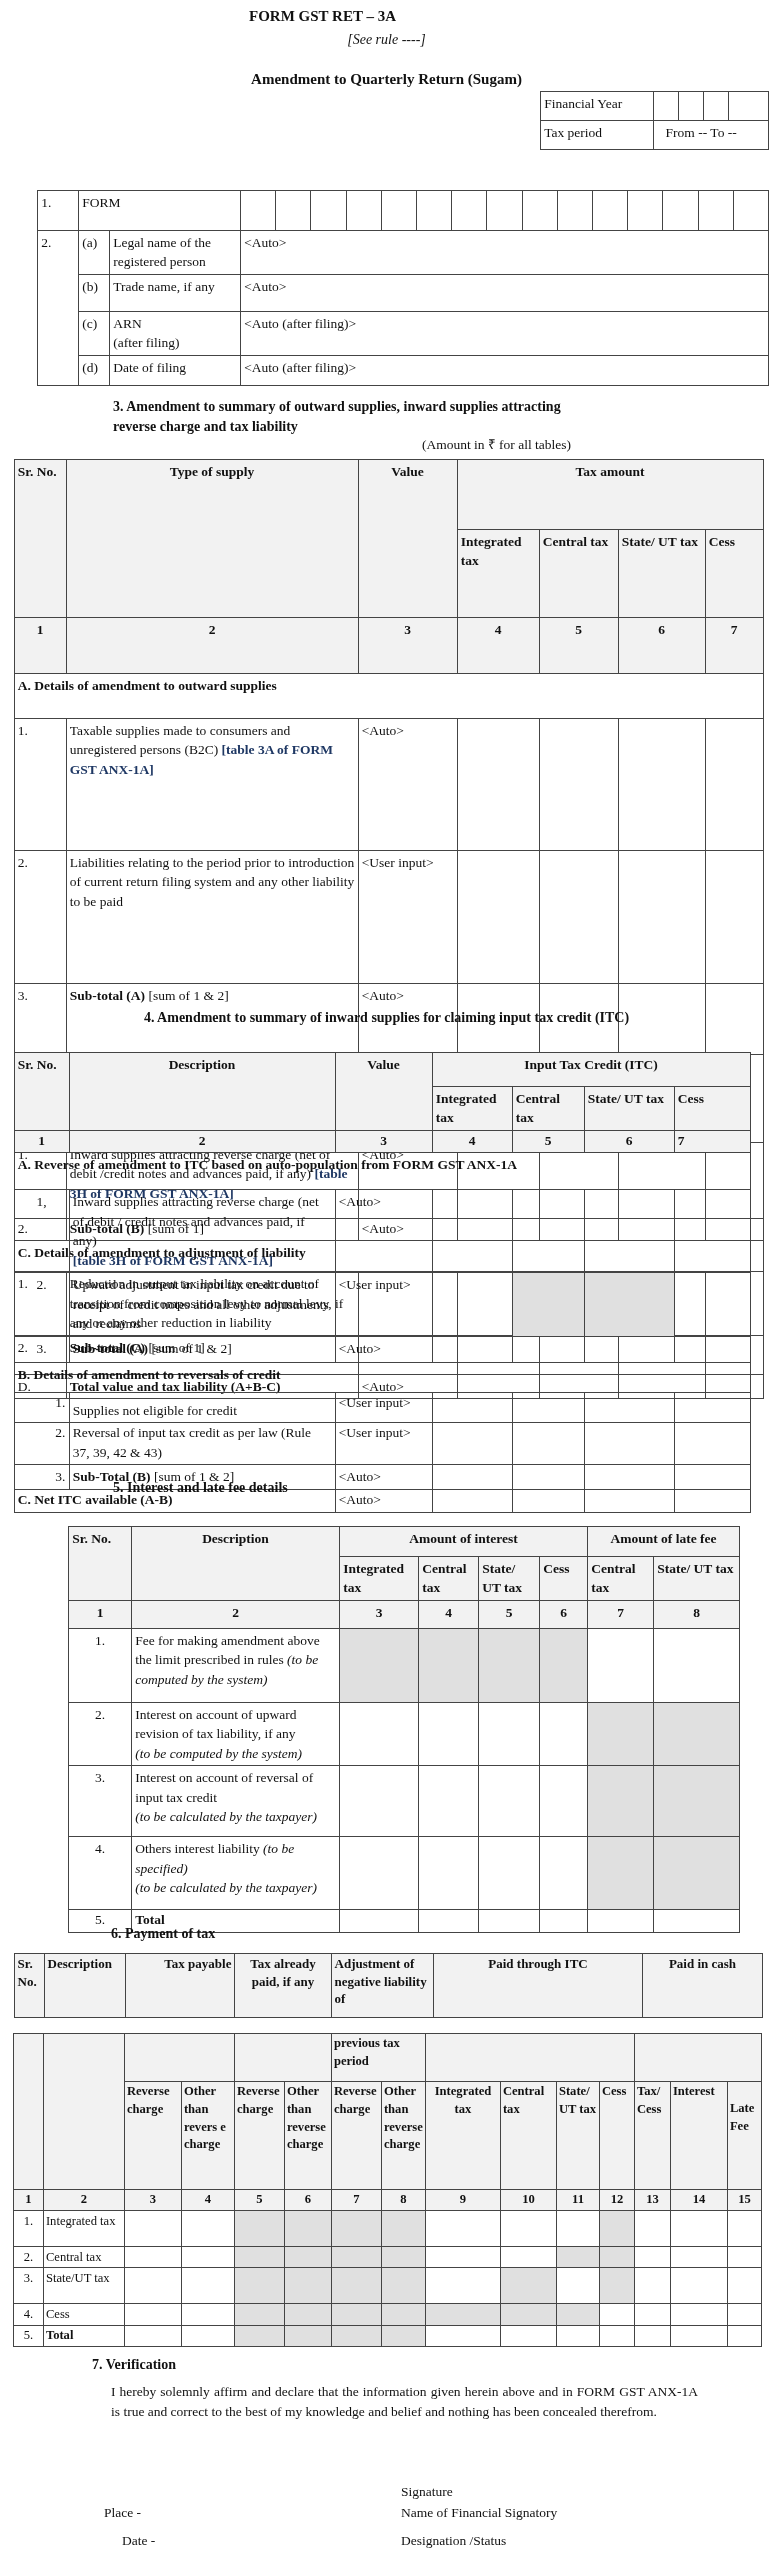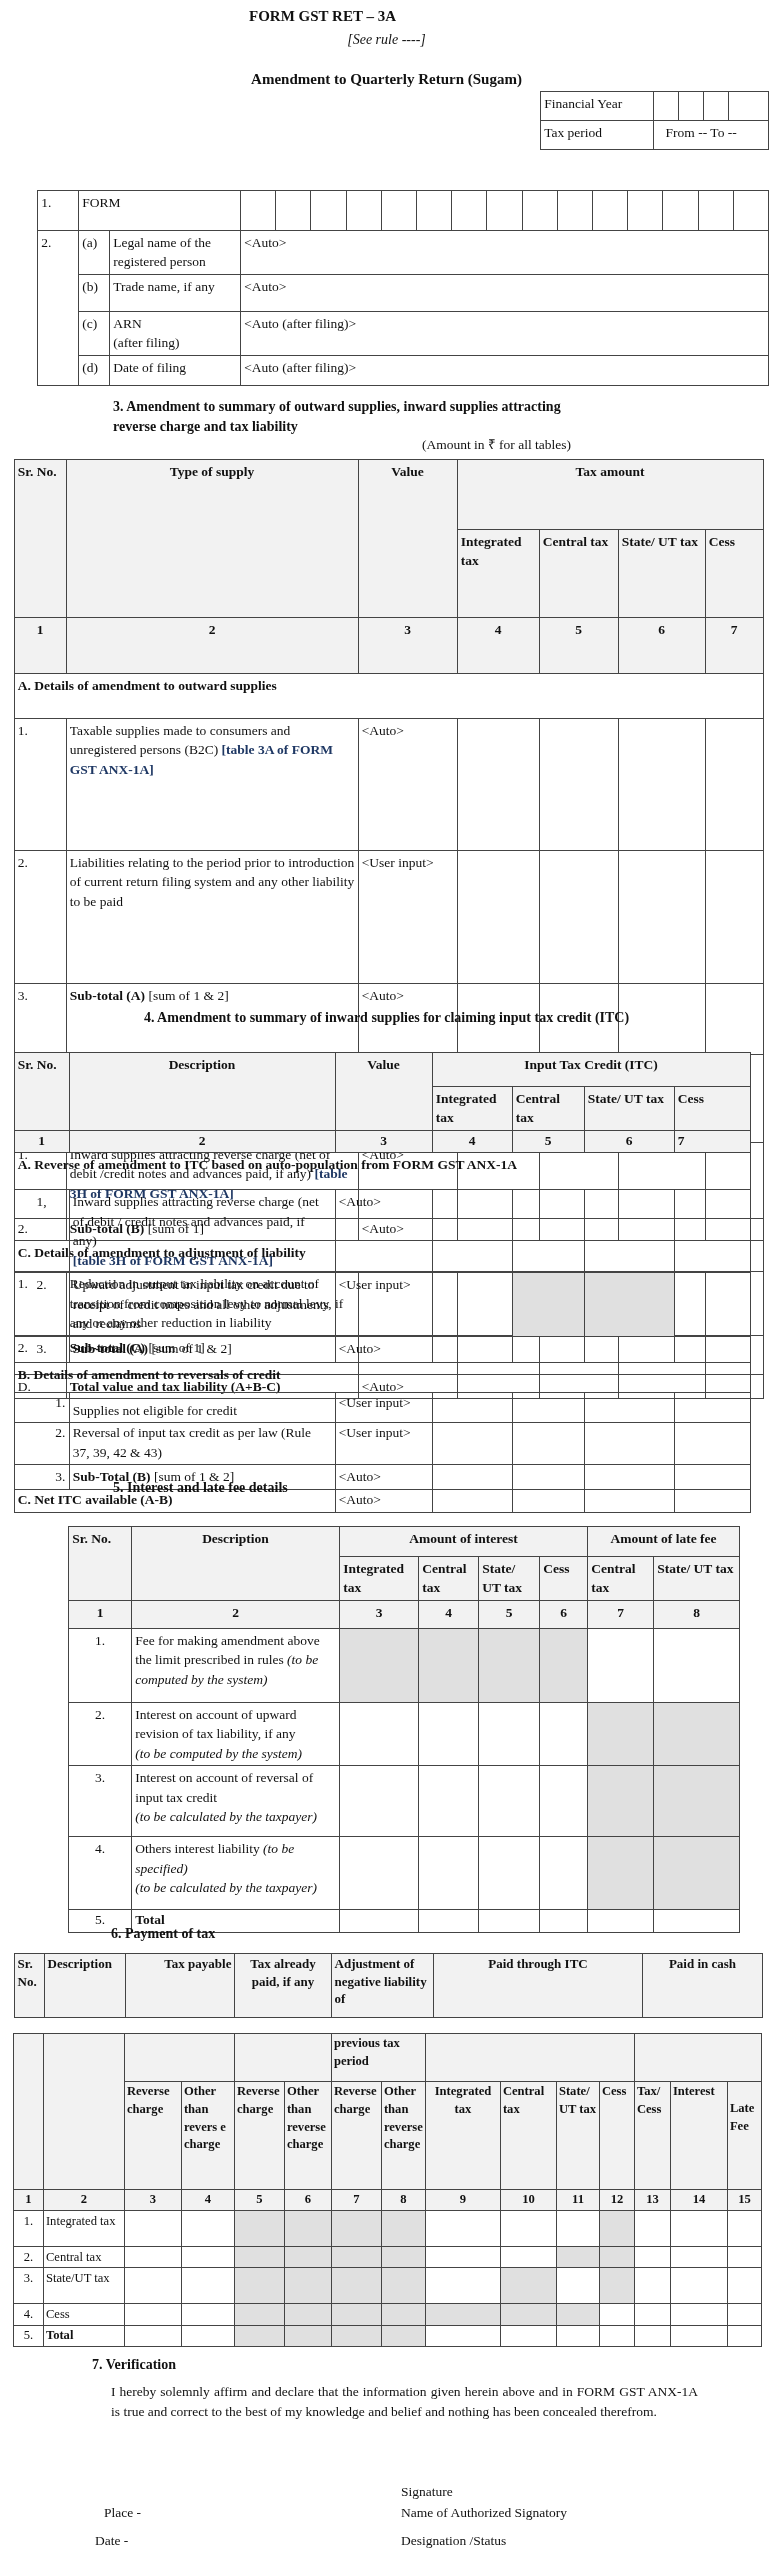--- a/index.html
+++ b/index.html
@@ -606,16 +606,16 @@
         <td></td>
         <td></td>
       </tr>
     </tbody>
 </table>
 
 <div class="abs sec" style="top:2357px;left:92px">7. Verification</div>
 <div class="abs ver-text">I hereby solemnly affirm and declare that the information given herein above and in FORM GST ANX-1A is true and correct to the best of my knowledge and belief and nothing has been concealed therefrom.</div>
 <div class="abs" style="top:2484px;left:401px">Signature</div>
 <div class="abs" style="top:2505px;left:104px">Place -</div>
-<div class="abs" style="top:2505px;left:401px">Name of Authorized Signatory</div>
-<div class="abs" style="top:2533px;left:95px">Date -</div>
+<div class="abs" style="top:2505px;left:401px">Name of Financial Signatory</div>
+<div class="abs" style="top:2533px;left:122px">Date -</div>
 <div class="abs" style="top:2533px;left:401px">Designation /Status</div>
 
 
 </body></html>

